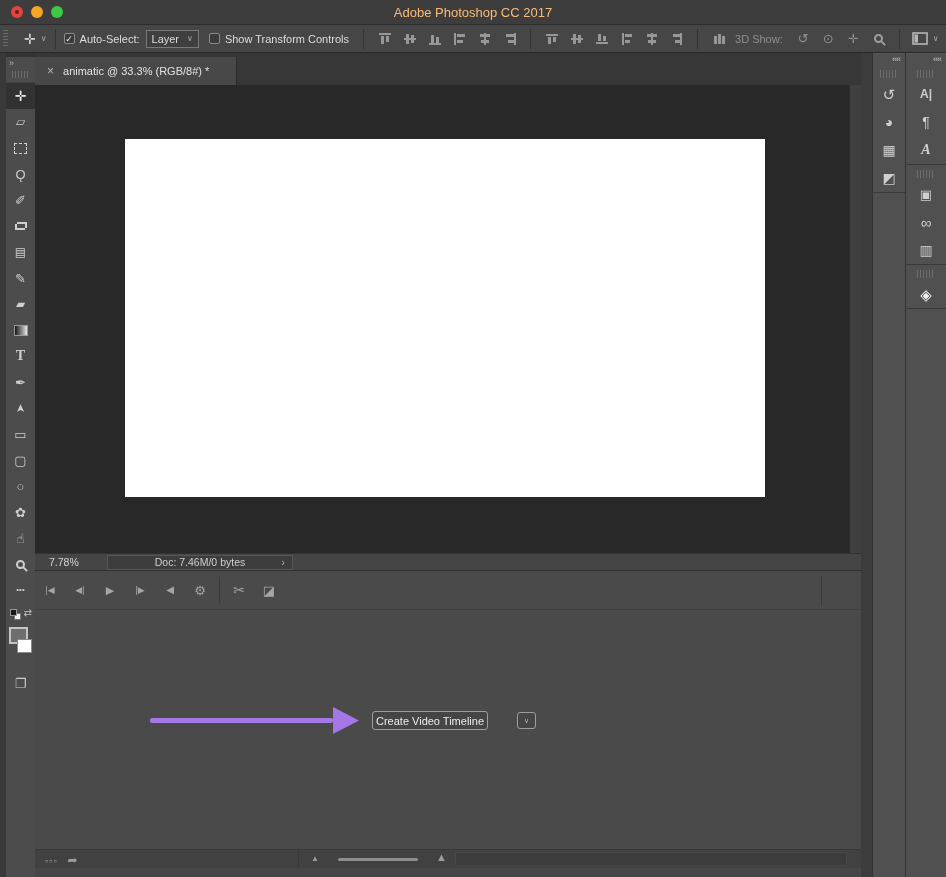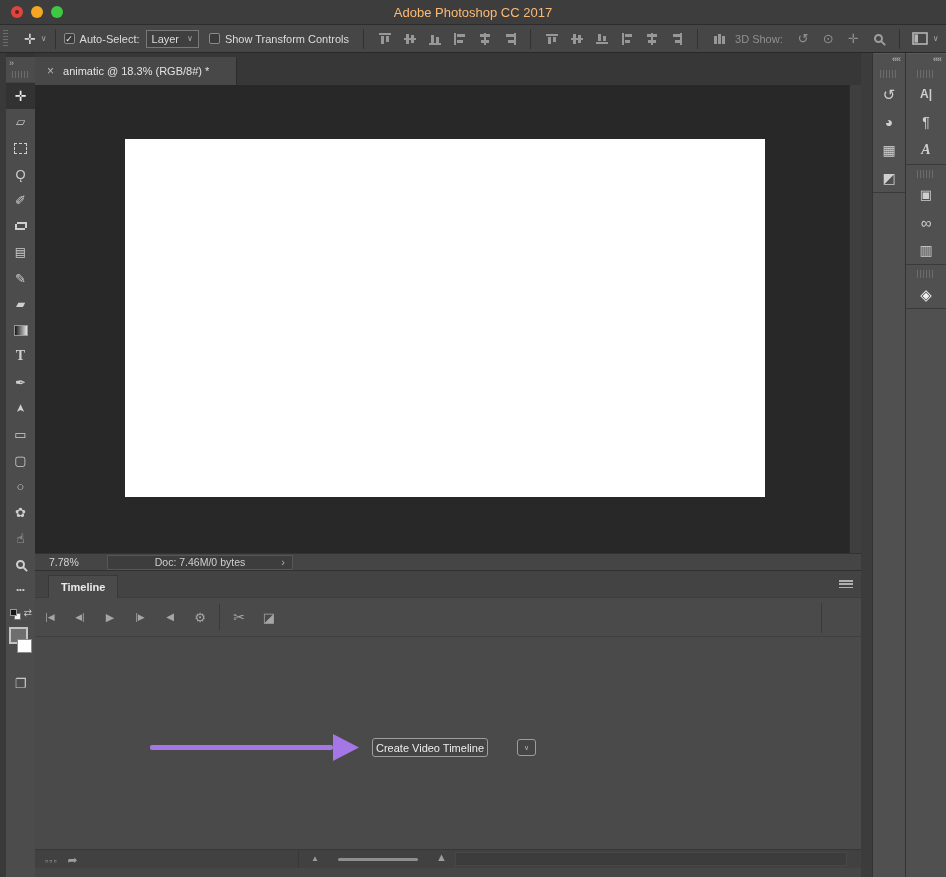--- a/index.html
+++ b/index.html
@@ -372,44 +372,38 @@
     </div>
     <div class="screenmode">
         <span>❐</span>
       </div>
   </div>
 
   <div class="center">
     <div class="tabstrip">
       <div class="doc-tab">
         <span class="tab-close">×</span>
-        <span>animatic @ 18.3% (RGB/8#) *</span>
+        <span>animatic @ 33.3% (RGB/8#) *</span>
       </div>
     </div>
     <div class="canvasrow">
       <div class="canvas">
         <div class="whitedoc"></div>
       </div>
       <div class="vscroll"></div>
     </div>
     <div class="statusbar">
       <span class="zoom-label">7.78%</span>
       <span class="docbox">
         <span>Doc: 7.46M/0 bytes</span>
         <span class="chevr">›</span>
       </span>
     </div>
 
     <div class="timeline">
-      <div class="tl-header">
-        <span class="tl-tab">
-            <span>Timeline</span>
-          </span>
-        <span class="tl-menu"></span>
-      </div>
       <div class="tl-controls" id="tl-controls">
         <span class="tl-rsep"></span>
       <span class="tbtn">
             <span class="ic" style="font-size: 9px;">|◀</span>
           </span>
           <span class="tbtn">
             <span class="ic" style="font-size: 9px;">◀|</span>
           </span>
           <span class="tbtn">
             <span class="ic" style="font-size: 11px;">▶</span>

